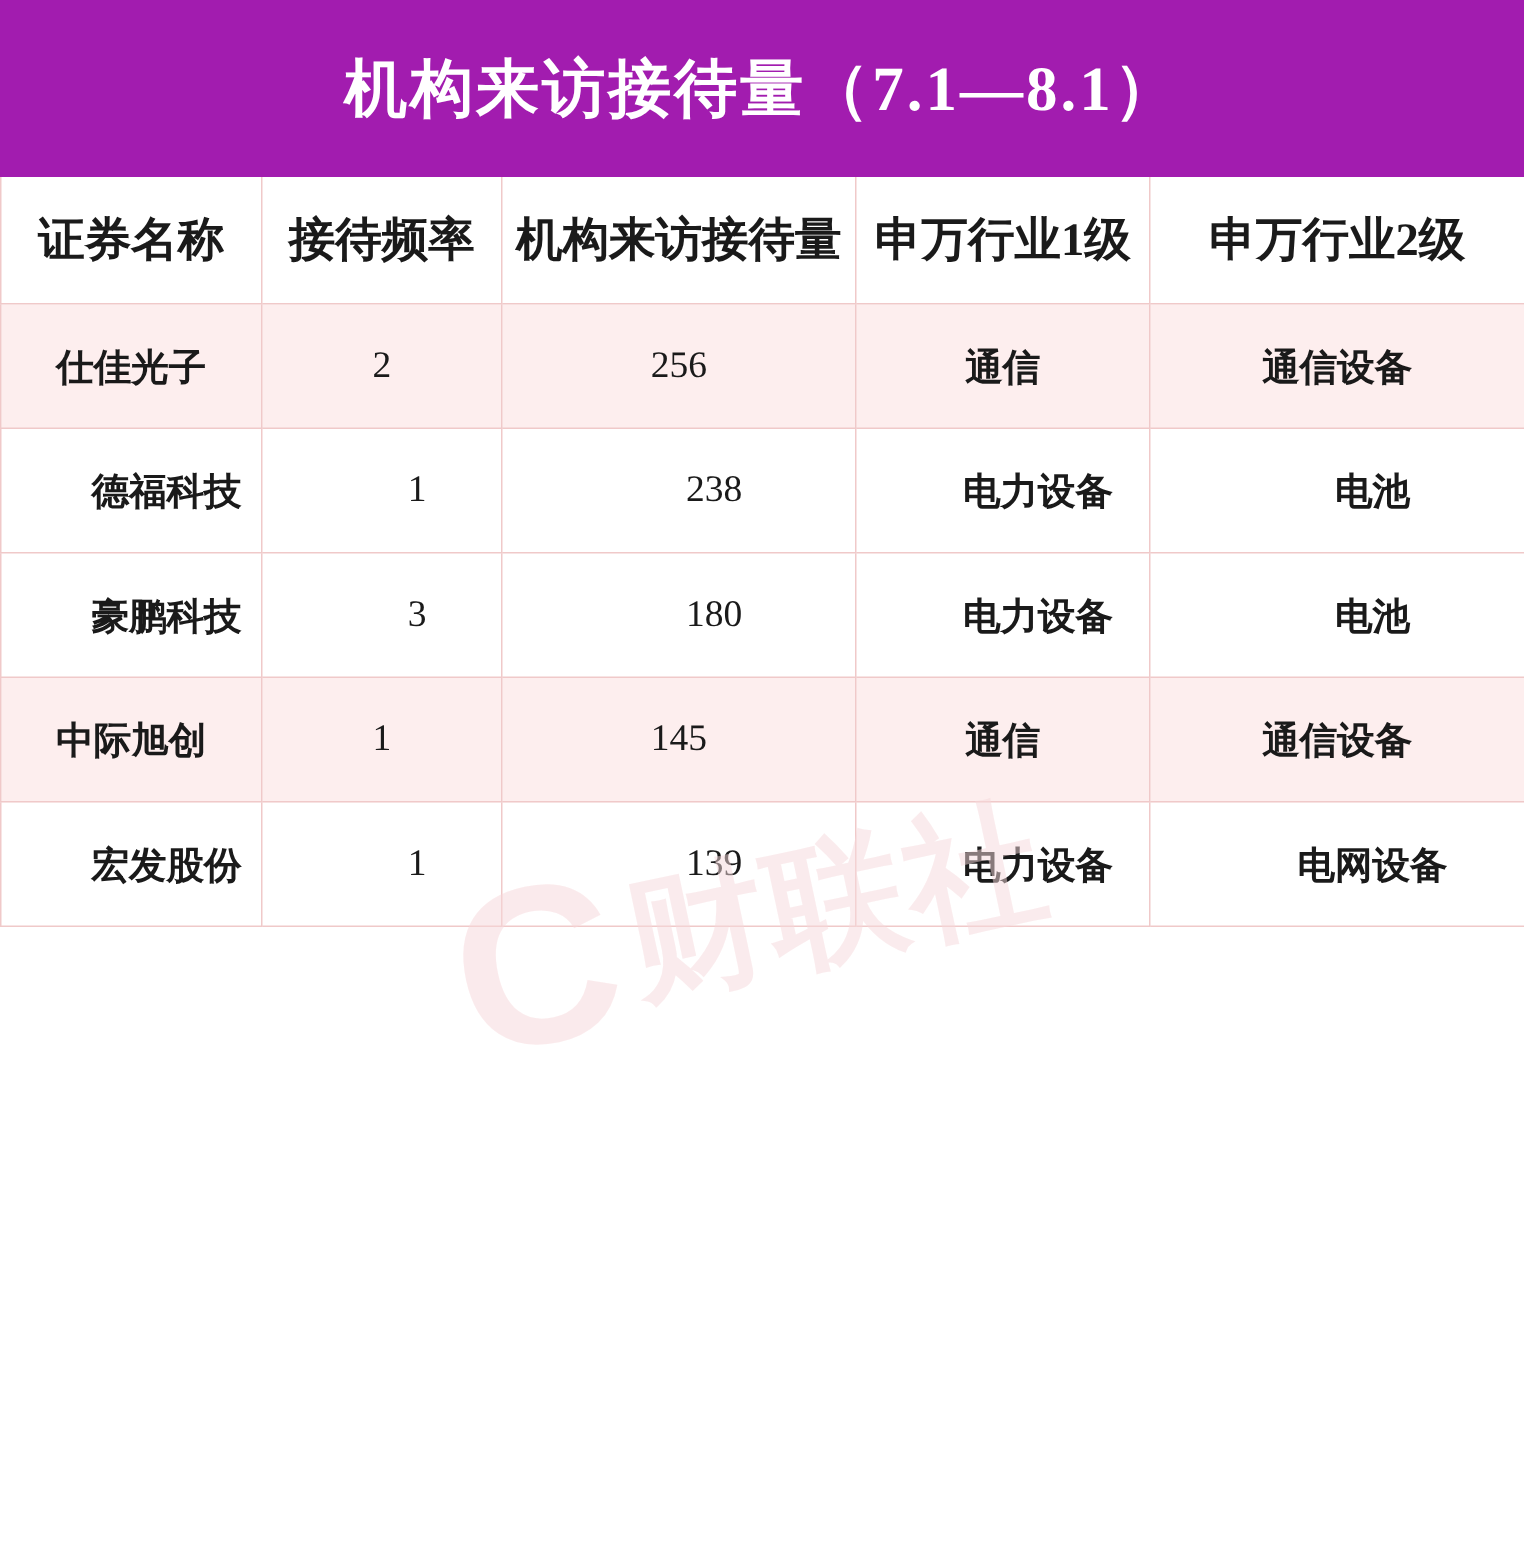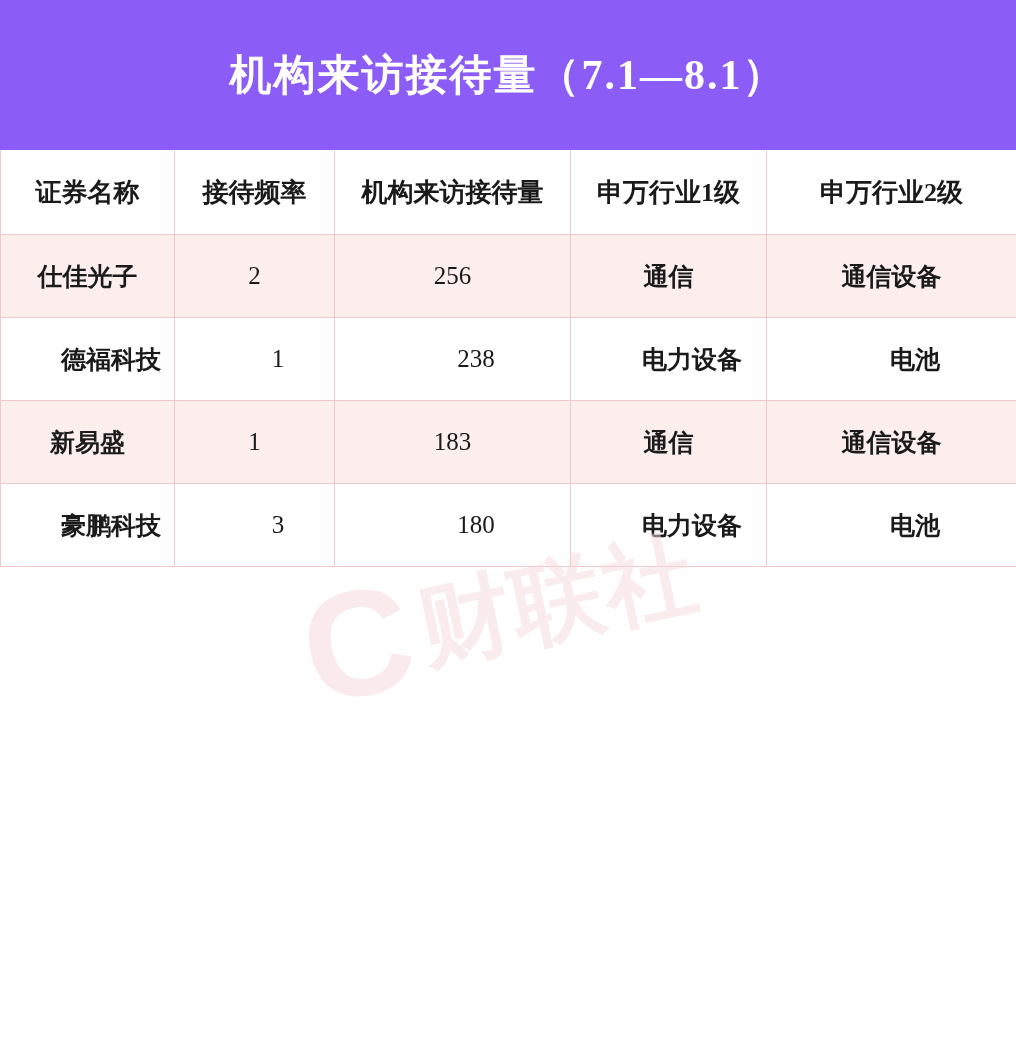--- a/index.html
+++ b/index.html
@@ -14,22 +14,22 @@
     overflow: hidden;
   }
   .sheet {
     position: relative;
     width: 1016px;
     height: 1038px;
     box-sizing: border-box;
     background: #ffffff;
   }
   .title-bar {
-    height: 150px;
-    background: #8b5cf6;
+    height: 118px;
+    background: #a21caf;
     display: flex;
     align-items: center;
     justify-content: center;
   }
   .title-bar .title-text {
     color: #ffffff;
     font-size: 42px;
     font-weight: bold;
     letter-spacing: 2px;
     font-family: "Liberation Serif", "DejaVu Serif", serif;
@@ -48,21 +48,21 @@
   table.data-table th,
   table.data-table td {
     border: 1px solid #f0c9c9;
     text-align: center;
     vertical-align: middle;
     font-family: "Liberation Serif", "DejaVu Serif", serif;
     color: #1a1a1a;
   }
   table.data-table thead th {
     height: 82px;
-    font-size: 26px;
+    font-size: 31px;
     font-weight: bold;
     background: #ffffff;
     border-top: none;
   }
   table.data-table tbody td {
     height: 80px;
     font-size: 25px;
   }
   table.data-table tbody tr.odd td {
     background: #fdeeee;
@@ -142,33 +142,40 @@
         <td class="ind1-cell">通信</td>
         <td class="ind2-cell">通信设备</td>
       </tr>
       <tr class="even">
         <td class="name-cell">德福科技</td>
         <td class="num-cell">1</td>
         <td class="num-cell">238</td>
         <td class="ind1-cell">电力设备</td>
         <td class="ind2-cell">电池</td>
       </tr>
-      <tr class="odd">
-        <td class="name-cell">新易盛</td>
-        <td class="num-cell">1</td>
-        <td class="num-cell">183</td>
-        <td class="ind1-cell">通信</td>
-        <td class="ind2-cell">通信设备</td>
-      </tr>
       <tr class="even">
         <td class="name-cell">豪鹏科技</td>
         <td class="num-cell">3</td>
         <td class="num-cell">180</td>
         <td class="ind1-cell">电力设备</td>
         <td class="ind2-cell">电池</td>
+      </tr>
+      <tr class="odd">
+        <td class="name-cell">中际旭创</td>
+        <td class="num-cell">1</td>
+        <td class="num-cell">145</td>
+        <td class="ind1-cell">通信</td>
+        <td class="ind2-cell">通信设备</td>
+      </tr>
+      <tr class="even">
+        <td class="name-cell">宏发股份</td>
+        <td class="num-cell">1</td>
+        <td class="num-cell">139</td>
+        <td class="ind1-cell">电力设备</td>
+        <td class="ind2-cell">电网设备</td>
       </tr>
     </tbody>
   </table>
 
   <div class="watermark">
     <span class="wm-c">C</span>
     <span class="wm-text">财联社</span>
   </div>
 
 </div>

